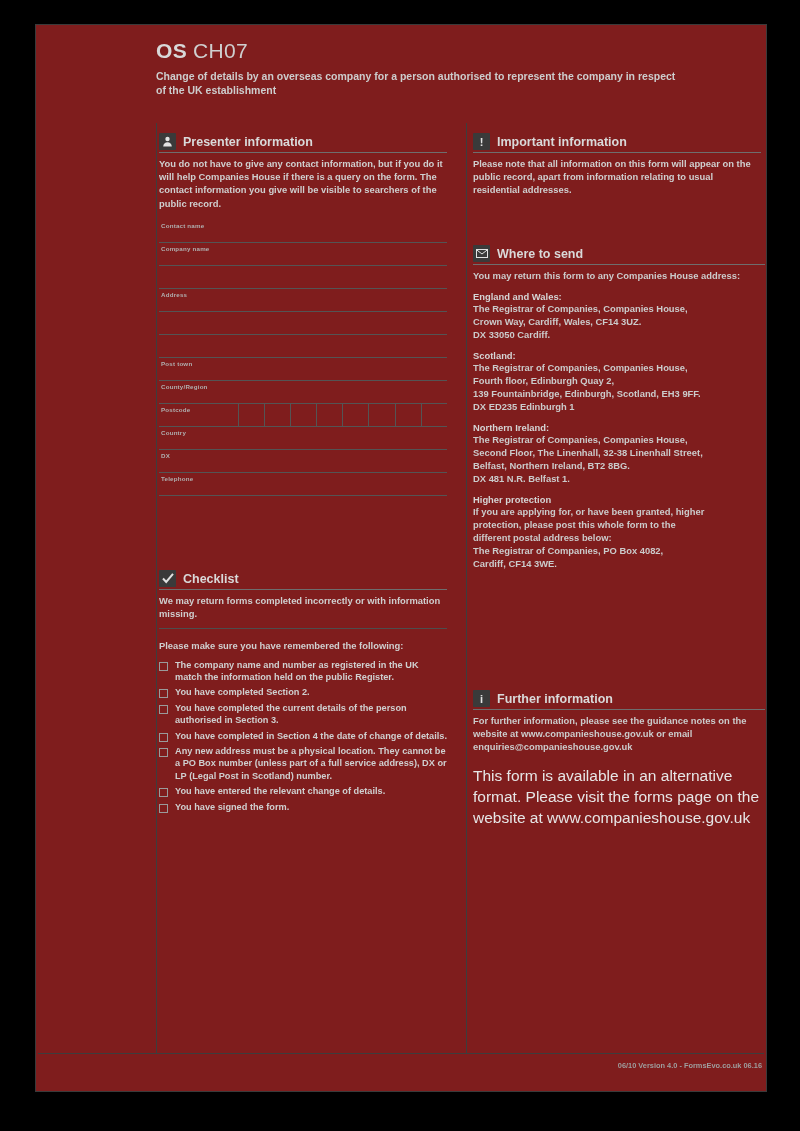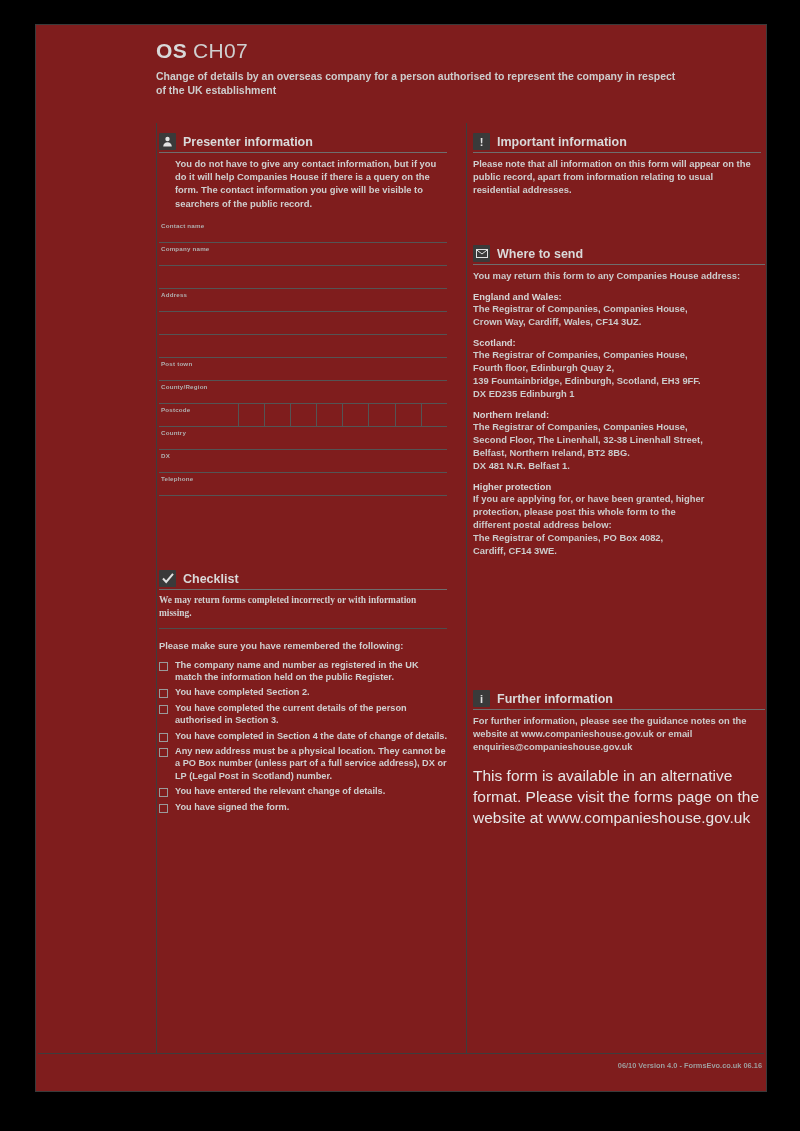--- a/index.html
+++ b/index.html
@@ -54,21 +54,21 @@
     <div class="section" style="left:123px;top:108px;width:288px;">
       <div class="sec-head">
         <span class="ico">
           <svg width="11" height="11" viewBox="0 0 11 11">
               <circle cx="5.5" cy="3" r="2.2" fill="#e2e2e2"></circle>
               <path d="M1.2 10.5c0-2.6 1.9-4.2 4.3-4.2s4.3 1.6 4.3 4.2z" fill="#e2e2e2"></path>
             </svg>
         </span>
         <span class="ttl">Presenter information</span>
       </div>
-      <div class="body-txt" style="margin-bottom:10px;margin-left:16px;">You do not have to give any contact information, but if you do it will help Companies House if there is a query on the form. The contact information you give will be visible to searchers of the public record.</div>
+      <div class="body-txt" style="margin-bottom:10px;">You do not have to give any contact information, but if you do it will help Companies House if there is a query on the form. The contact information you give will be visible to searchers of the public record.</div>
 
       <div>
         <div class="fieldbox">
           <span class="lbl">Contact name</span>
         </div>
         <div class="fieldbox">
           <span class="lbl">Company name</span>
         </div>
         <div class="fieldbox">
           <span class="lbl"></span>
@@ -115,21 +115,21 @@
 
     <div class="section" style="left:123px;top:545px;width:288px;">
       <div class="sec-head">
         <span class="ico">
           <svg width="12" height="11" viewBox="0 0 12 11">
               <path d="M1 5.5 L4.2 9 L11 0.8" stroke="#e2e2e2" stroke-width="2" fill="none"></path>
             </svg>
         </span>
         <span class="ttl">Checklist</span>
       </div>
-      <div class="body-txt" style="margin-bottom:8px;padding-bottom:8px;border-bottom:1px solid #4d4d4d;font-family:Liberation Serif, serif;">We may return forms completed incorrectly or with information missing.</div>
+      <div class="body-txt" style="margin-bottom:8px;padding-bottom:8px;border-bottom:1px solid #4d4d4d;">We may return forms completed incorrectly or with information missing.</div>
       <div class="body-txt" style="margin-bottom:6px;margin-top:10px;">Please make sure you have remembered the following:</div>
 
       <div>
         <div class="checklist-li">
           <span class="cbox"></span>
           <span class="cl-txt">The company name and number as registered in the UK match the information held on the public Register.</span>
         </div>
         <div class="checklist-li">
           <span class="cbox"></span>
           <span class="cl-txt">You have completed Section 2.</span>
@@ -174,20 +174,21 @@
             </svg>
         </span>
         <span class="ttl">Where to send</span>
       </div>
       <div class="r-txt">You may return this form to any Companies House address:</div>
 
       <div>
         <div class="r-head">England and Wales:</div>
         <div class="r-txt">The Registrar of Companies, Companies House,</div>
         <div class="r-txt">Crown Way, Cardiff, Wales, CF14 3UZ.</div>
+        <div class="r-txt">DX 33050 Cardiff.</div>
       </div>
 
       <div>
         <div class="r-head">Scotland:</div>
         <div class="r-txt">The Registrar of Companies, Companies House,</div>
         <div class="r-txt">Fourth floor, Edinburgh Quay 2,</div>
         <div class="r-txt">139 Fountainbridge, Edinburgh, Scotland, EH3 9FF.</div>
         <div class="r-txt">DX ED235 Edinburgh 1</div>
       </div>
 

